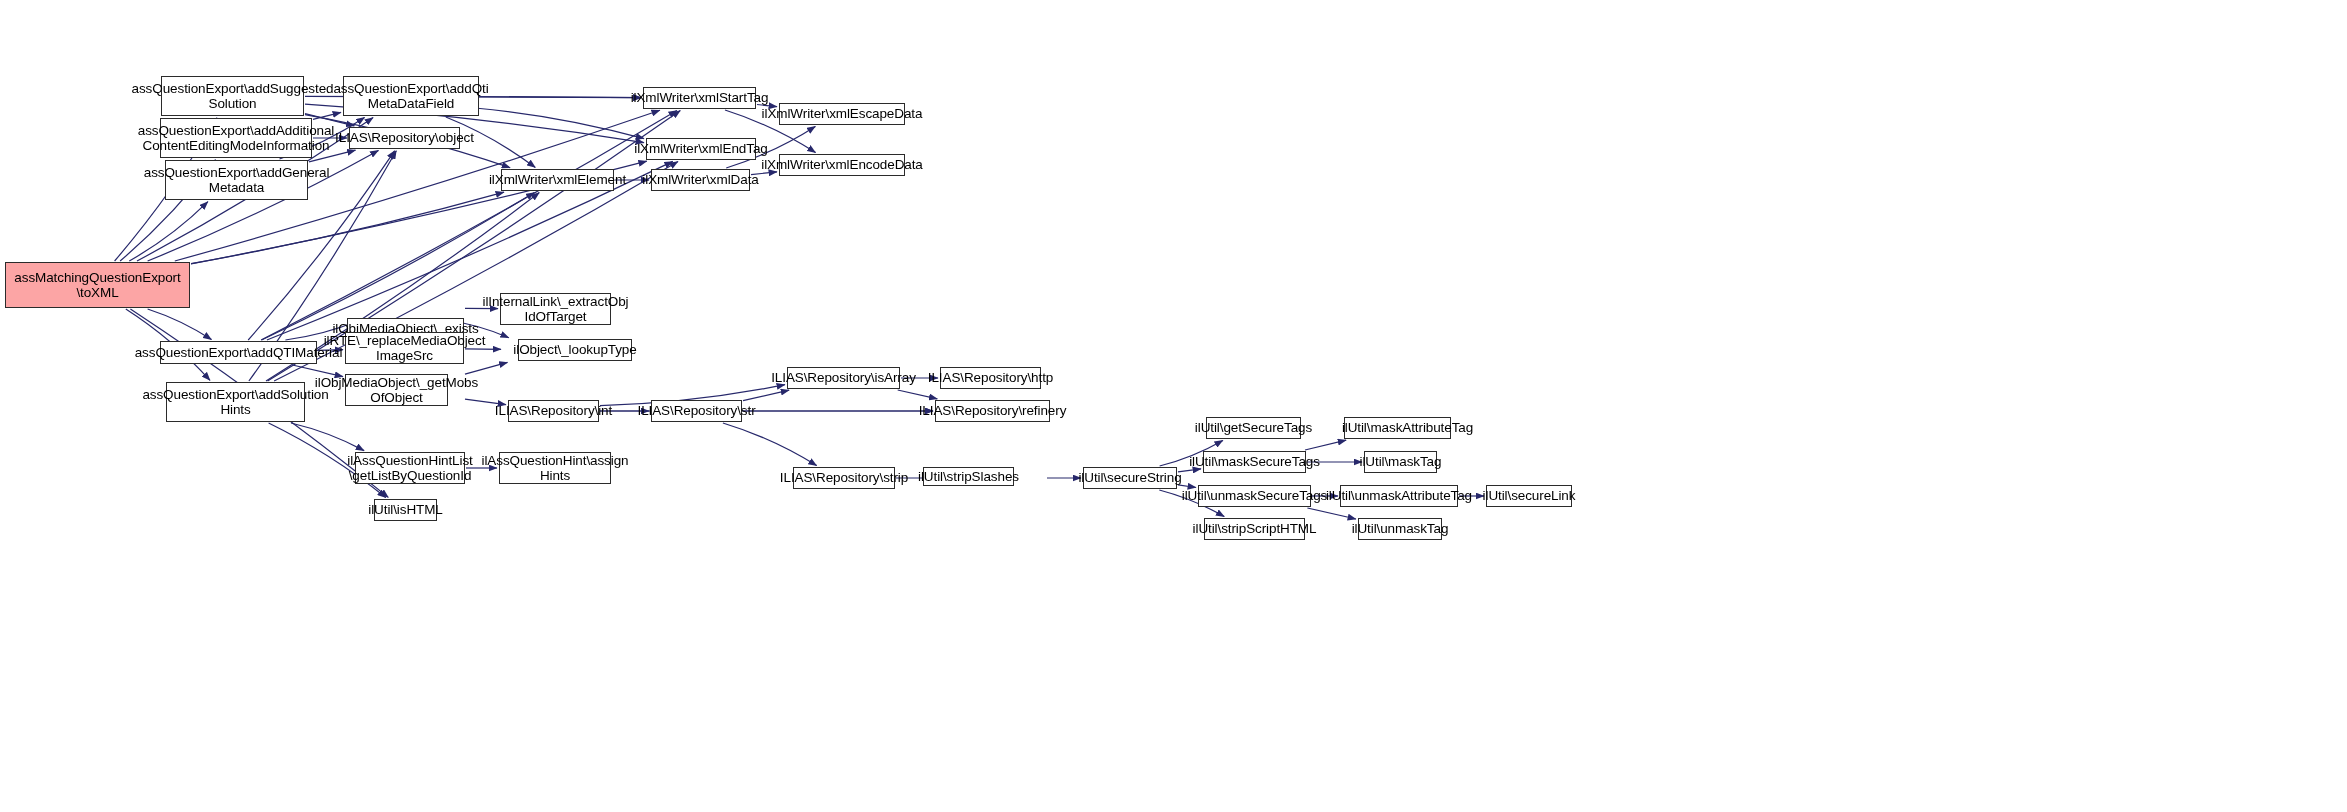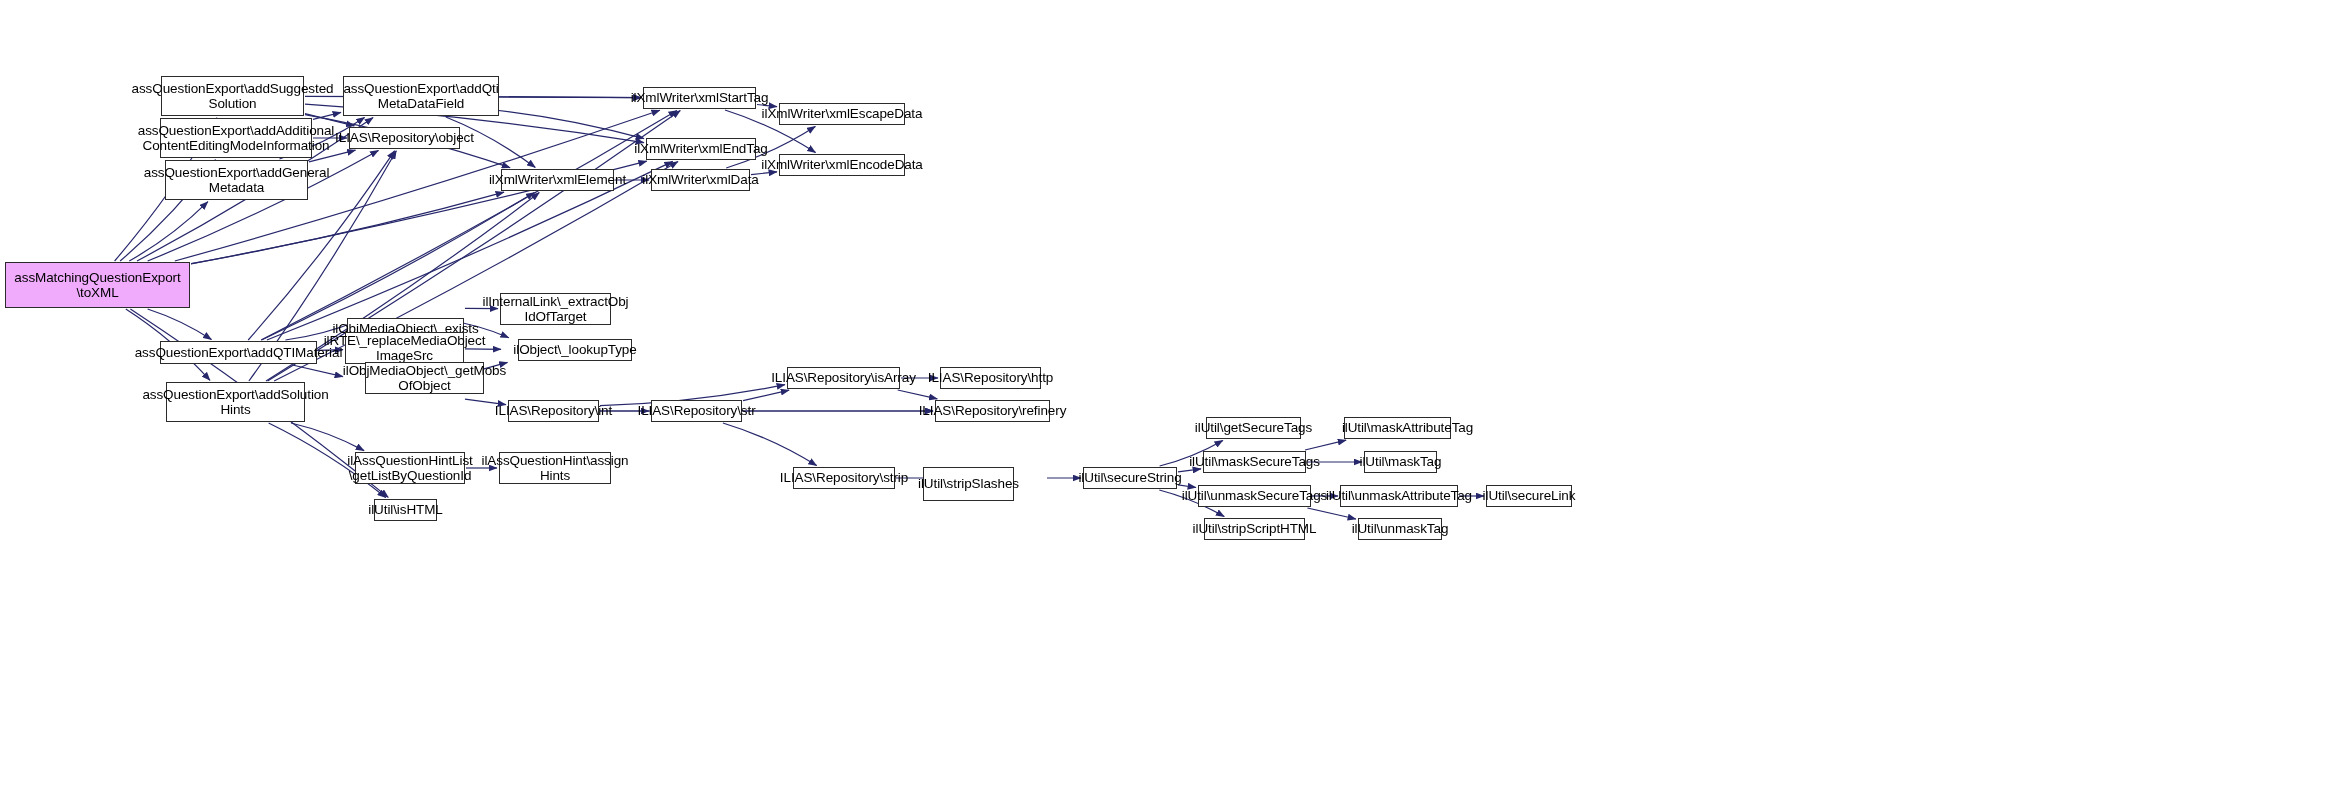--- a/index.html
+++ b/index.html
@@ -23,21 +23,21 @@
     align-items:center;
     justify-content:center;
     text-align:center;
     font-size:13.5px;
     line-height:15.5px;
     white-space:pre-line;
     letter-spacing:-0.1px;
     z-index:2;
   }
   .node.root{
-    background:#f0abfc;
+    background:#fca5a5;
     border:1px solid #2b2b2b;
   }
   .node .lbl{display:block;padding:0 4px;}
 </style>
 </head>
 <body>
 
 <div id="canvas">
   <svg id="edges" xmlns="http://www.w3.org/2000/svg">
     <defs>
@@ -118,44 +118,44 @@
 \toXML</span></div>
       <div class="node" style="left: 161px; top: 76px; width: 143px; height: 40px;"><span class="lbl">assQuestionExport\addSuggested
 Solution</span></div>
       <div class="node" style="left: 160px; top: 118px; width: 152px; height: 40px;"><span class="lbl">assQuestionExport\addAdditional
 ContentEditingModeInformation</span></div>
       <div class="node" style="left: 165px; top: 160px; width: 143px; height: 40px;"><span class="lbl">assQuestionExport\addGeneral
 Metadata</span></div>
       <div class="node" style="left: 160px; top: 341px; width: 157px; height: 23px;"><span class="lbl">assQuestionExport\addQTIMaterial</span></div>
       <div class="node" style="left: 166px; top: 382px; width: 139px; height: 40px;"><span class="lbl">assQuestionExport\addSolution
 Hints</span></div>
-      <div class="node" style="left: 343px; top: 76px; width: 156px; height: 40px;"><span class="lbl">assQuestionExport\addQti
+      <div class="node" style="left: 343px; top: 76px; width: 136px; height: 40px;"><span class="lbl">assQuestionExport\addQti
 MetaDataField</span></div>
       <div class="node" style="left: 349px; top: 127px; width: 111px; height: 22px;"><span class="lbl">ILIAS\Repository\object</span></div>
       <div class="node" style="left: 501px; top: 169px; width: 113px; height: 22px;"><span class="lbl">ilXmlWriter\xmlElement</span></div>
       <div class="node" style="left: 643px; top: 87px; width: 113px; height: 22px;"><span class="lbl">ilXmlWriter\xmlStartTag</span></div>
       <div class="node" style="left: 646px; top: 138px; width: 110px; height: 22px;"><span class="lbl">ilXmlWriter\xmlEndTag</span></div>
       <div class="node" style="left: 651px; top: 169px; width: 99px; height: 22px;"><span class="lbl">ilXmlWriter\xmlData</span></div>
       <div class="node" style="left: 779px; top: 103px; width: 126px; height: 22px;"><span class="lbl">ilXmlWriter\xmlEscapeData</span></div>
       <div class="node" style="left: 779px; top: 154px; width: 126px; height: 22px;"><span class="lbl">ilXmlWriter\xmlEncodeData</span></div>
       <div class="node" style="left: 347px; top: 297px; width: 117px; height: 22px; margin-top: 21px;"><span class="lbl">ilObjMediaObject\_exists</span></div>
       <div class="node" style="left: 500px; top: 293px; width: 111px; height: 32px;"><span class="lbl">ilInternalLink\_extractObj
 IdOfTarget</span></div>
       <div class="node" style="left: 345px; top: 332px; width: 119px; height: 32px;"><span class="lbl">ilRTE\_replaceMediaObject
 ImageSrc</span></div>
       <div class="node" style="left: 518px; top: 339px; width: 114px; height: 22px;"><span class="lbl">ilObject\_lookupType</span></div>
-      <div class="node" style="left: 345px; top: 362px; width: 119px; height: 32px; margin-left: 20px;"><span class="lbl">ilObjMediaObject\_getMobs
+      <div class="node" style="left: 345px; top: 374px; width: 103px; height: 32px;"><span class="lbl">ilObjMediaObject\_getMobs
 OfObject</span></div>
       <div class="node" style="left: 508px; top: 400px; width: 91px; height: 22px;"><span class="lbl">ILIAS\Repository\int</span></div>
       <div class="node" style="left: 651px; top: 400px; width: 91px; height: 22px;"><span class="lbl">ILIAS\Repository\str</span></div>
       <div class="node" style="left: 787px; top: 367px; width: 113px; height: 22px;"><span class="lbl">ILIAS\Repository\isArray</span></div>
       <div class="node" style="left: 940px; top: 367px; width: 101px; height: 22px;"><span class="lbl">ILIAS\Repository\http</span></div>
       <div class="node" style="left: 935px; top: 400px; width: 115px; height: 22px;"><span class="lbl">ILIAS\Repository\refinery</span></div>
       <div class="node" style="left: 793px; top: 467px; width: 102px; height: 22px;"><span class="lbl">ILIAS\Repository\strip</span></div>
-      <div class="node" style="left: 923px; top: 467px; width: 91px; height: 34px;"><span class="lbl">ilUtil\stripSlashes</span></div>
+      <div class="node" style="left: 923px; top: 467px; width: 91px; height: 19px;"><span class="lbl">ilUtil\stripSlashes</span></div>
       <div class="node" style="left: 1083px; top: 467px; width: 94px; height: 22px;"><span class="lbl">ilUtil\secureString</span></div>
       <div class="node" style="left: 1206px; top: 417px; width: 95px; height: 22px;"><span class="lbl">ilUtil\getSecureTags</span></div>
       <div class="node" style="left: 1203px; top: 451px; width: 103px; height: 22px;"><span class="lbl">ilUtil\maskSecureTags</span></div>
       <div class="node" style="left: 1198px; top: 485px; width: 113px; height: 22px;"><span class="lbl">ilUtil\unmaskSecureTags</span></div>
       <div class="node" style="left: 1204px; top: 518px; width: 101px; height: 22px;"><span class="lbl">ilUtil\stripScriptHTML</span></div>
       <div class="node" style="left: 1344px; top: 417px; width: 107px; height: 22px; padding-left: 20px;"><span class="lbl">ilUtil\maskAttributeTag</span></div>
       <div class="node" style="left: 1364px; top: 451px; width: 73px; height: 22px;"><span class="lbl">ilUtil\maskTag</span></div>
       <div class="node" style="left: 1340px; top: 485px; width: 118px; height: 22px;"><span class="lbl">ilUtil\unmaskAttributeTag</span></div>
       <div class="node" style="left: 1358px; top: 518px; width: 84px; height: 22px;"><span class="lbl">ilUtil\unmaskTag</span></div>
       <div class="node" style="left: 1486px; top: 485px; width: 86px; height: 22px;"><span class="lbl">ilUtil\secureLink</span></div>

